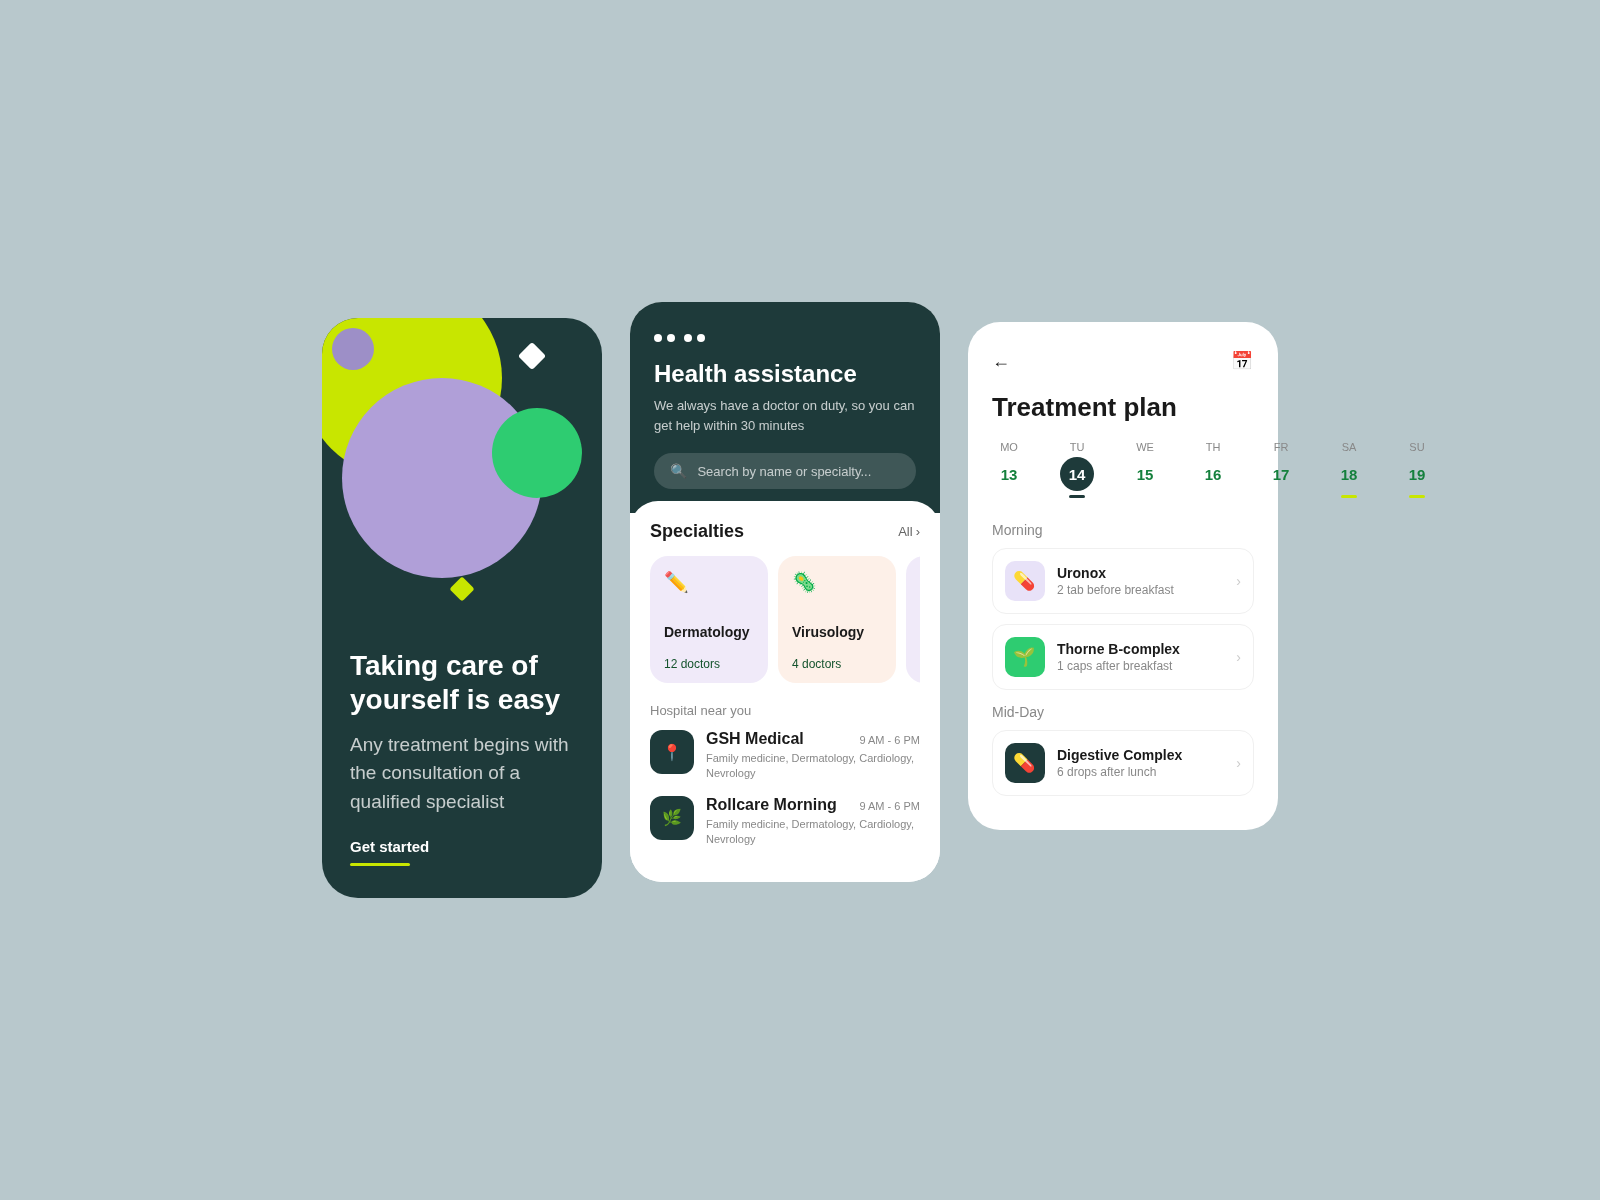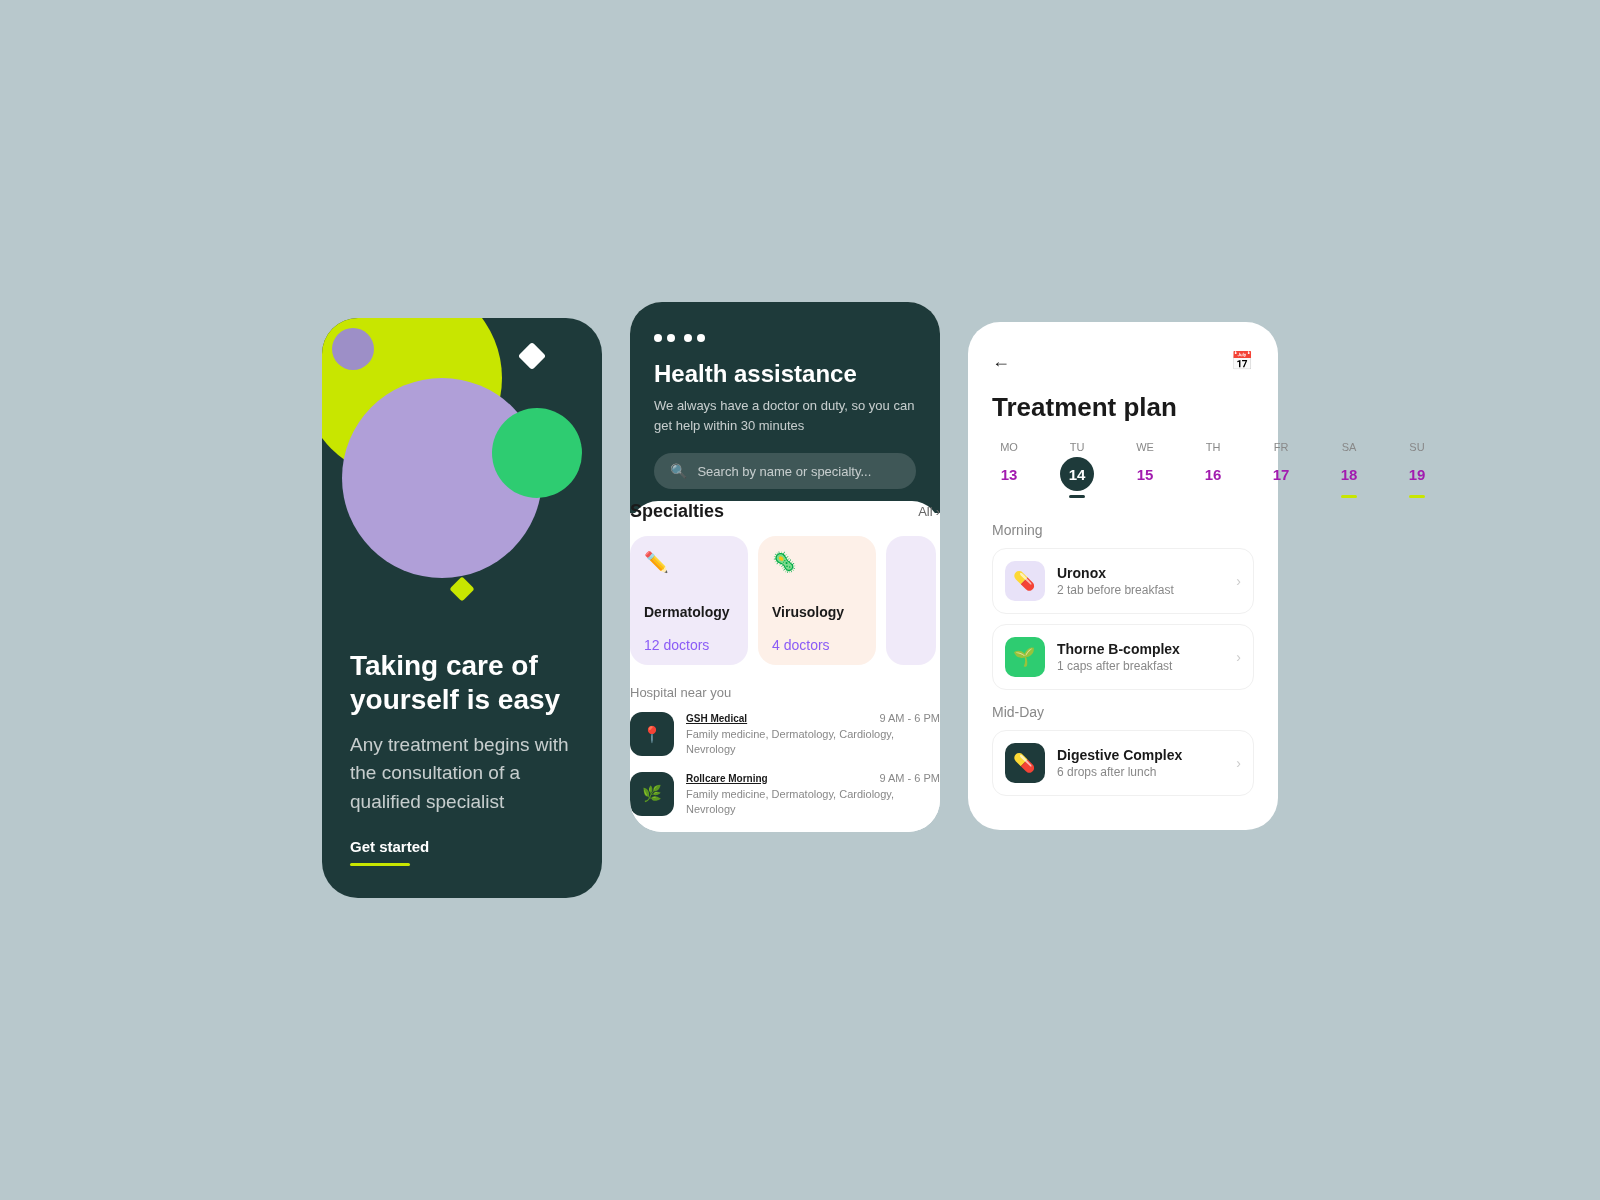--- a/index.html
+++ b/index.html
@@ -170,20 +170,21 @@
     .search-icon {
       color: rgba(255,255,255,0.7);
       font-size: 14px;
     }
     .search-text {
       font-size: 13px;
       color: rgba(255,255,255,0.7);
     }
     .screen2-body {
       background: white;
+      padding: 20px;
       border-radius: 28px 28px 0 0;
       margin-top: -12px;
       flex: 1;
     }
     .section-header {
       display: flex;
       justify-content: space-between;
       align-items: center;
       margin-bottom: 14px;
     }
@@ -224,22 +225,22 @@
       margin-bottom: 30px;
       color: #1e3a3a;
     }
     .specialty-name {
       font-size: 14px;
       font-weight: 700;
       color: #1a1a1a;
       margin-bottom: 17px;
     }
     .specialty-count {
-      font-size: 14px;
-      color: #8b5cf6;
+      font-size: 12px;
+      color: #14532d;
     }
     .hospital-section-title {
       font-size: 13px;
       color: #888;
       margin-bottom: 12px;
     }
     .hospital-item {
       display: flex;
       align-items: flex-start;
       gap: 12px;
@@ -256,24 +257,23 @@
       font-size: 18px;
       flex-shrink: 0;
     }
     .hospital-info { flex: 1; }
     .hospital-name-row {
       display: flex;
       justify-content: space-between;
       align-items: baseline;
     }
     .hospital-name {
-      font-size: 10px;
+      font-size: 16px;
       font-weight: 700;
       color: #1a1a1a;
-      text-decoration: underline;
     }
     .hospital-hours {
       font-size: 11px;
       color: #888;
     }
     .hospital-tags {
       font-size: 11px;
       color: #888;
       margin-top: 3px;
       line-height: 1.4;
@@ -325,21 +325,21 @@
       width: 36px;
     }
     .day-label {
       font-size: 11px;
       color: #888;
       font-weight: 500;
     }
     .day-num {
       font-size: 15px;
       font-weight: 600;
-      color: #a21caf;
+      color: #15803d;
       width: 34px;
       height: 34px;
       display: flex;
       align-items: center;
       justify-content: center;
       border-radius: 50%;
     }
     .day-col.active .day-num {
       background: #1e3a3a;
       color: white;

